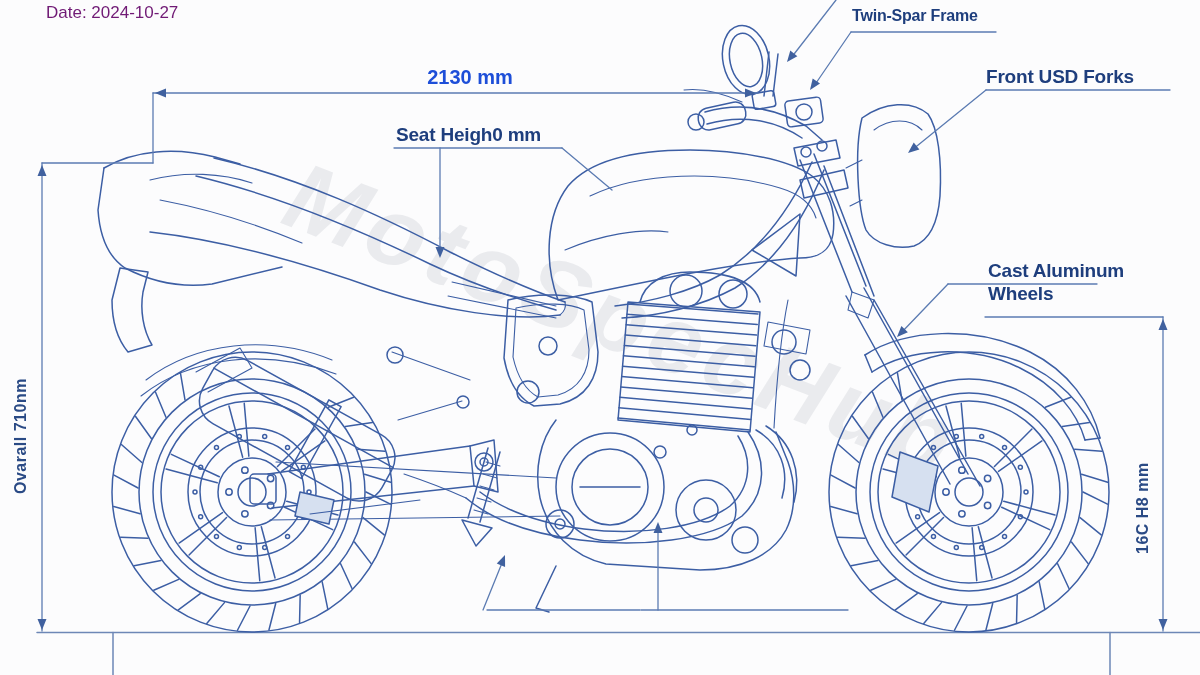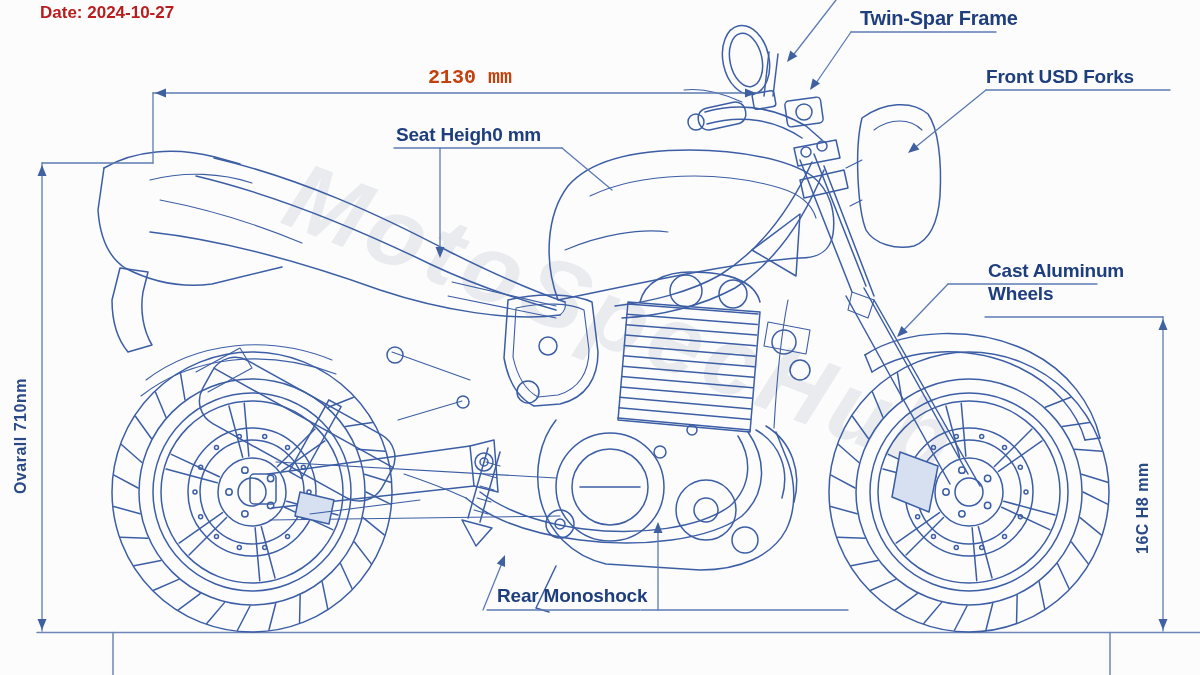--- a/index.html
+++ b/index.html
@@ -9,26 +9,26 @@
          font-size:96px;font-weight:bold;font-style:italic;letter-spacing:6px;
          color:rgba(125,135,150,0.14);white-space:nowrap;user-select:none;}
   svg#bp{position:absolute;left:0;top:0;}
   #bp g.draw, #bp g.draw *{stroke:#3c5ea4;fill:none;stroke-width:1.5;stroke-linecap:round;stroke-linejoin:round;}
   #bp g.wheel, #bp g.wheel *{stroke:#3c5ea4;fill:none;stroke-linecap:round;}
   #bp g.dims, #bp g.dims *{stroke:#5b7bb2;fill:none;stroke-width:1.3;stroke-linecap:round;}
   #bp g.dims path.ah{fill:#40619f;stroke:none;}
   #bp g.draw path.cal{fill:#d6e0f0;stroke:#3c5ea4;}
   #bp g.draw path.lite{stroke-width:1.1;}
   .label{position:absolute;color:#1e3e7d;font-weight:bold;font-size:19px;white-space:nowrap;letter-spacing:-0.2px;}
-  .label.big{font-size:20px;margin-left:8px;}
+  .label.big{font-size:16px;}
   .vlabel{position:absolute;color:#2a4a85;font-weight:bold;font-size:16px;white-space:nowrap;
           writing-mode:vertical-rl;transform:rotate(180deg);letter-spacing:0.5px;}
-  .date{position:absolute;left:40px;top:3px;color:#b91c1c;font-weight:bold;font-size:17px;}
-  .dim-text{position:absolute;left:400px;top:66px;width:140px;text-align:center;color:#c2410c;
-          font-weight:bold;font-size:20px;font-family:Liberation Mono, monospace;}
+  .date{position:absolute;left:46px;top:3px;color:#701a75;font-weight:normal;font-size:17px;}
+  .dim-text{position:absolute;left:400px;top:66px;width:140px;text-align:center;color:#1d4ed8;
+          font-weight:bold;font-size:20px;}
 </style>
 </head>
 <body>
 
 <div class="stage">
 
   <div class="watermark">MotoSpecHub</div>
 
   <svg id="bp" width="1200" height="675" viewBox="0 0 1200 675">
 
@@ -397,19 +397,18 @@
 
   <div class="label big" style="left:852px;top:7px;">Twin-Spar Frame</div>
 
   <div class="label" style="left:986px;top:66px;">Front USD Forks</div>
 
   <div class="label" style="left:988px;top:259px;line-height:23px;">
     <div>Cast Aluminum</div>
     <div>Wheels</div>
   </div>
 
-  <div class="label" style="left:497px;top:585px;">Rear Monoshock</div>
 
 
   <div class="vlabel" style="left:12px;top:352px;height:142px;">Ovarall 710nm</div>
 
   <div class="vlabel" style="left:1134px;top:428px;height:126px;">16C H8 mm</div>
 </div>
 
 </body></html>

